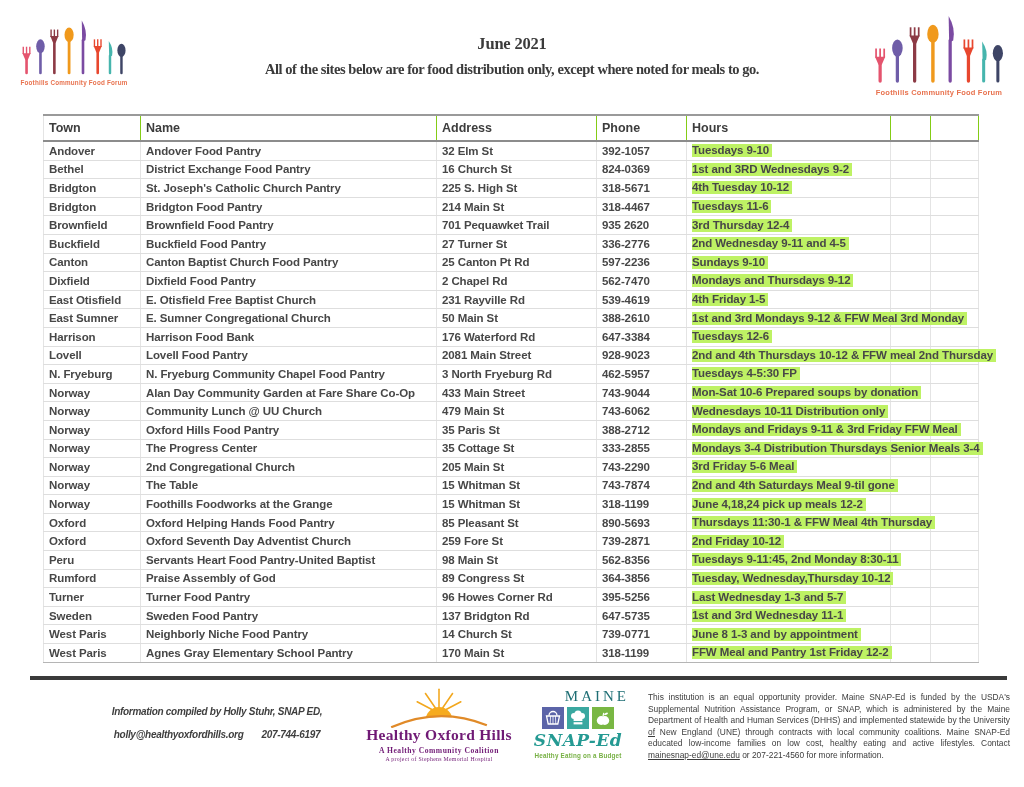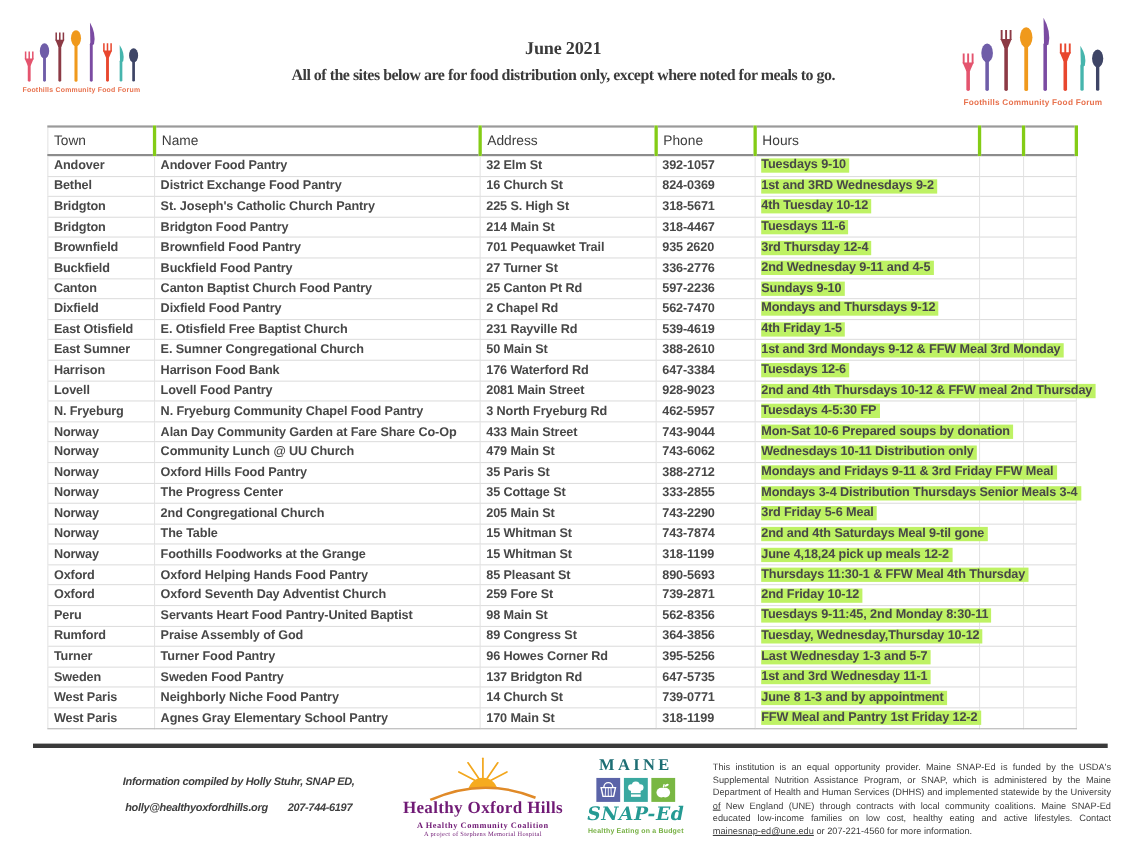--- a/index.html
+++ b/index.html
@@ -17,23 +17,23 @@
 
   
   .title-block{position:absolute;left:140px;top:34px;width:744px;text-align:center;color:#3b3b3b;font-family:Liberation Serif, serif;}
   .title{font-size:16.5px;font-weight:bold;letter-spacing:-.2px;}
   .subtitle{font-size:14.5px;font-weight:bold;letter-spacing:-.45px;margin-top:7px;white-space:nowrap;}
 
   
   .table-wrap{position:absolute;left:43px;top:114px;}
   table.sites{border-collapse:collapse;table-layout:fixed;width:935px;
               border-top:2px solid #9a9a9a;border-left:1px solid #e4e4e4;}
-  table.sites th{font-size:12.5px;font-weight:normal;color:#3d3d3d;text-align:left;
+  table.sites th{font-size:12.5px;font-weight:bold;color:#3d3d3d;text-align:left;
                  padding:0 0 0 5px;height:24px;line-height:14px;
-                 border-bottom:2px solid #8c8c8c;border-right:3px solid #84cc16;}
+                 border-bottom:2px solid #8c8c8c;border-right:1px solid #84cc16;}
   table.sites td{font-size:11.5px;font-weight:bold;color:#474747;letter-spacing:-.1px;
                  padding:0 0 0 5px;height:17.6px;line-height:12px;vertical-align:middle;
                  border-bottom:1px solid #dedede;border-right:1px solid #e4e4e4;
                  white-space:nowrap;overflow:visible;}
   table.sites tbody tr:last-child td{border-bottom:1.5px solid #b5b5b5;}
   td .ovf{display:inline-block;background:#bef264;white-space:nowrap;line-height:13px;
           position:relative;z-index:2;padding-right:3px;}
 
   
   .footer-rule{position:absolute;left:30px;top:676px;width:977px;height:3.5px;background:#3a3a3a;}
@@ -43,22 +43,22 @@
 
   .hoh{position:absolute;left:363px;top:686px;width:152px;text-align:center;color:#701a75;}
   .hoh .sun{display:block;margin:0 auto;}
   .hoh .hoh-title{font-family:"Liberation Serif",serif;font-weight:bold;font-size:15.5px;
                   letter-spacing:.3px;margin-top:-2px;}
   .hoh .hoh-sub{font-family:"Liberation Serif",serif;font-weight:bold;font-size:7.6px;
                 letter-spacing:.5px;margin-top:2px;}
   .hoh .hoh-tag{font-family:"Liberation Serif",serif;font-size:5.8px;letter-spacing:.3px;margin-top:1px;}
 
   .snap{position:absolute;left:527px;top:688px;width:102px;text-align:center;}
-  .snap .maine{font-family:"Liberation Serif",serif;font-weight:bold;font-size:15px;
-               letter-spacing:3px;color:#1e6e74;}
+  .snap .maine{font-family:"Liberation Serif",serif;font-weight:normal;font-size:15px;
+               letter-spacing:3px;color:#1e6e74;text-align:right;}
   .snap .squares{display:flex;justify-content:center;gap:3px;margin-top:2px;}
   .snap .squares svg{display:block;}
   .snap .brand{font-family:"DejaVu Serif",serif;font-style:italic;font-weight:bold;
                font-size:17px;color:#259a93;margin-top:1px;letter-spacing:.5px;}
   .snap .tagline{font-size:6.3px;font-weight:bold;color:#76b043;margin-top:2px;letter-spacing:.2px;}
 
   .legal{position:absolute;left:648px;top:692px;width:362px;font-size:8.4px;line-height:11.6px;
          color:#3c3c3c;text-align:justify;}
   .legal .u{text-decoration:underline;}
 </style>

